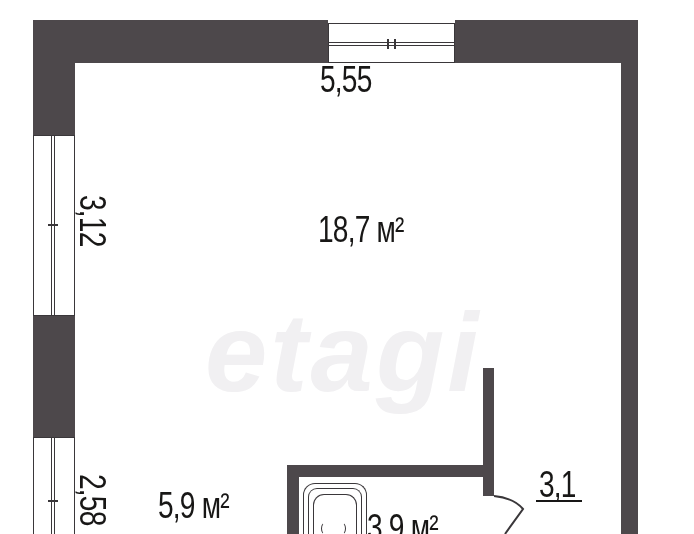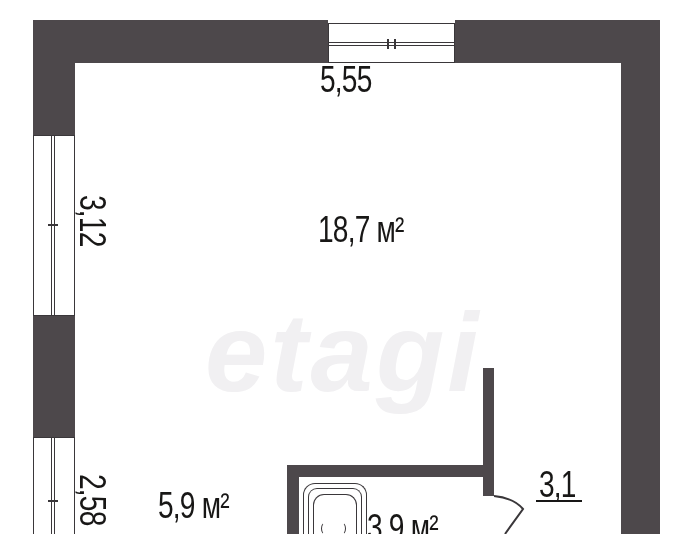--- a/index.html
+++ b/index.html
@@ -6,21 +6,21 @@
     --bg: #ffffff;
     --wall: #4d484b;
     --line: #3a373a;
     --text: #181716;
     --watermark: #f1f0f2;
   }
   * { box-sizing: border-box; }
   body { margin: 0; background: #fff; }
   .plan {
     position: relative;
-    width: 694px;
+    width: 638px;
     height: 534px;
     background: var(--bg);
     overflow: hidden;
     font-family: "Liberation Sans", sans-serif;
   }
   .wall { position: absolute; background: var(--wall); }
   .window { position: absolute; background: #fff; }
   .frame-line { position: absolute; }
   .lbl {
     position: absolute;

